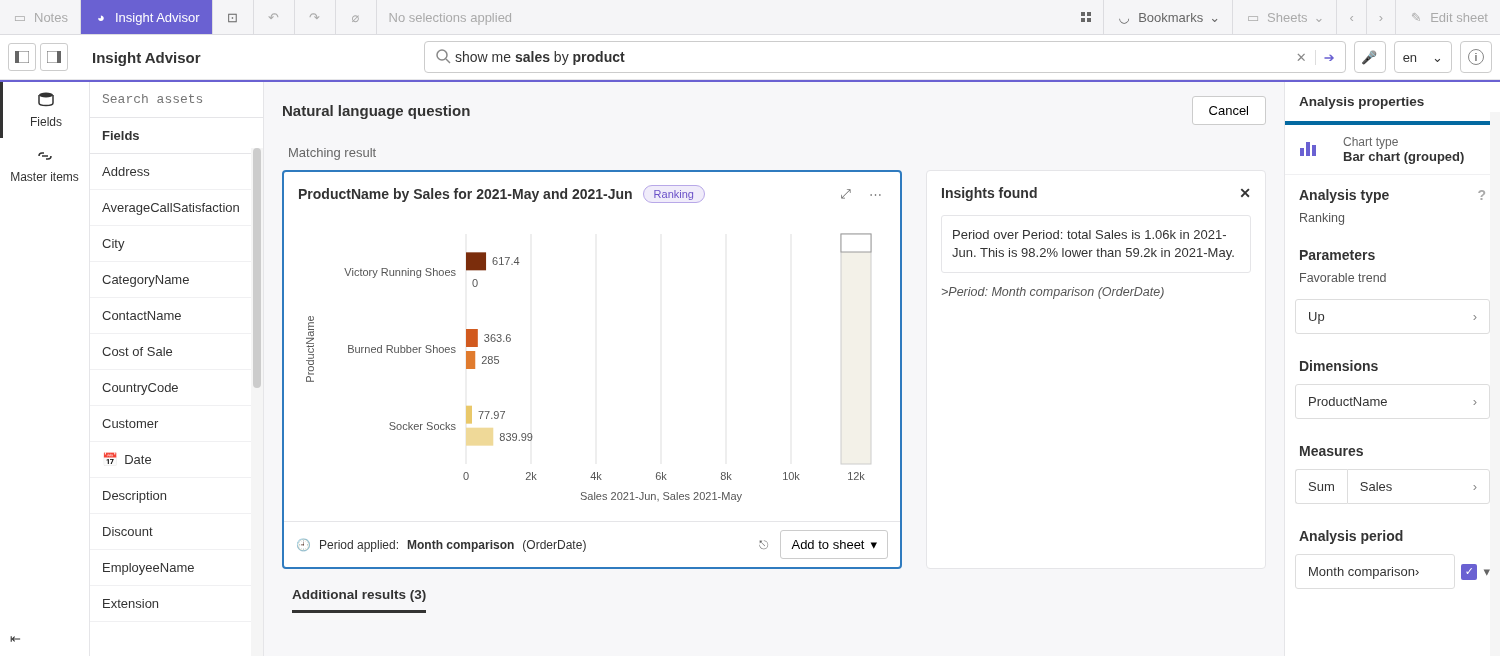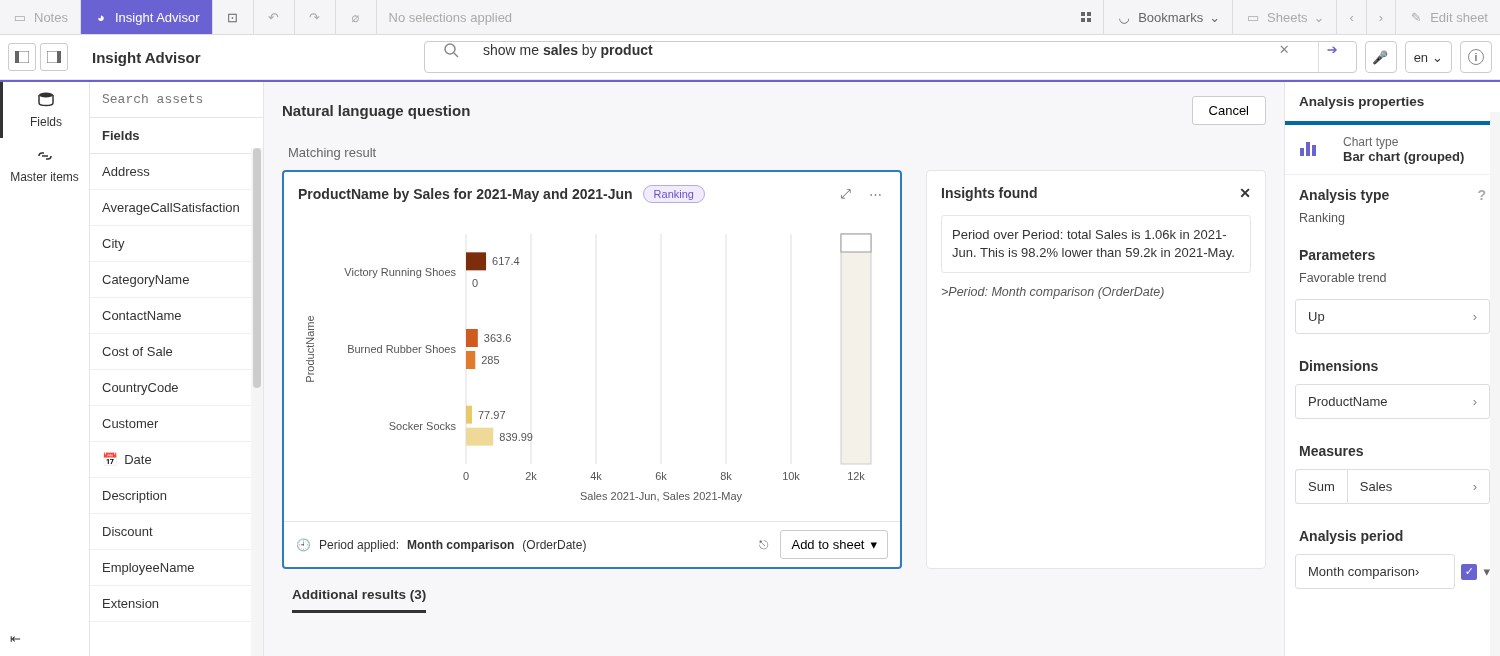--- a/index.html
+++ b/index.html
@@ -14,25 +14,25 @@
 .tb-spacer { flex: 1; }
 .grid-icon { display:grid; grid-template-columns: 4px 4px; grid-template-rows: 4px 4px; gap:2px; }
 .grid-icon span { background:#666; }
 
 
 .second-bar { height: 45px; border-bottom: 1px solid #e5e5e8; display: flex; align-items: center; }
 .panel-toggles { display: flex; padding: 0 8px; gap:4px; }
 .panel-toggle { width: 28px; height: 28px; border: 1px solid #ccc; border-radius: 3px; display:flex; align-items:center; justify-content:center; cursor:pointer; background:#fff; }
 .page-title { font-size: 15px; font-weight: 600; padding-left: 16px; flex: 0 0 auto; width:340px; }
 .search-wrap { flex: 1; display: flex; gap: 8px; align-items:center; padding: 0 8px; }
-.search-box { flex: 1; height: 32px; border: 1px solid #ccc; border-radius: 4px; display: flex; padding: 0 18px; gap: 24px; }
+.search-box { flex: 1; height: 32px; border: 1px solid #ccc; border-radius: 4px; display: flex; align-items: center; padding: 0 10px; gap: 4px; }
 .search-input { border: none; outline: none; flex: 1; font-size: 14px; }
 .search-input .bold { font-weight: 600; }
 .mini-btn { width: 32px; height: 32px; border: 1px solid #ccc; border-radius: 4px; display:flex; align-items:center; justify-content:center; cursor:pointer; }
-.lang { display:flex; align-items:center; gap:4px; }
+.lang { display:flex; align-items:center; gap:15px; }
 
 
 .main { display: flex; height: calc(656px - 35px - 45px); border-top: 2px solid #6a61d2; }
 .left-tabs { width: 90px; border-right: 1px solid #e5e5e8; display:flex; flex-direction:column; }
 .left-tab { flex: 0 0 56px; display:flex; flex-direction:column; align-items:center; justify-content:center; gap:4px; font-size:12px; cursor:pointer; }
 .left-tab.active { border-left: 3px solid #333; }
 .left-tabs-bottom { margin-top:auto; padding:10px; }
 
 .fields-panel { width: 174px; border-right: 1px solid #e5e5e8; display:flex; flex-direction:column; position:relative; }
 .search-assets { border: none; border-bottom: 1px solid #e5e5e8; padding: 10px 12px; font-size: 13px; outline:none;font-family:Liberation Mono, monospace; }

